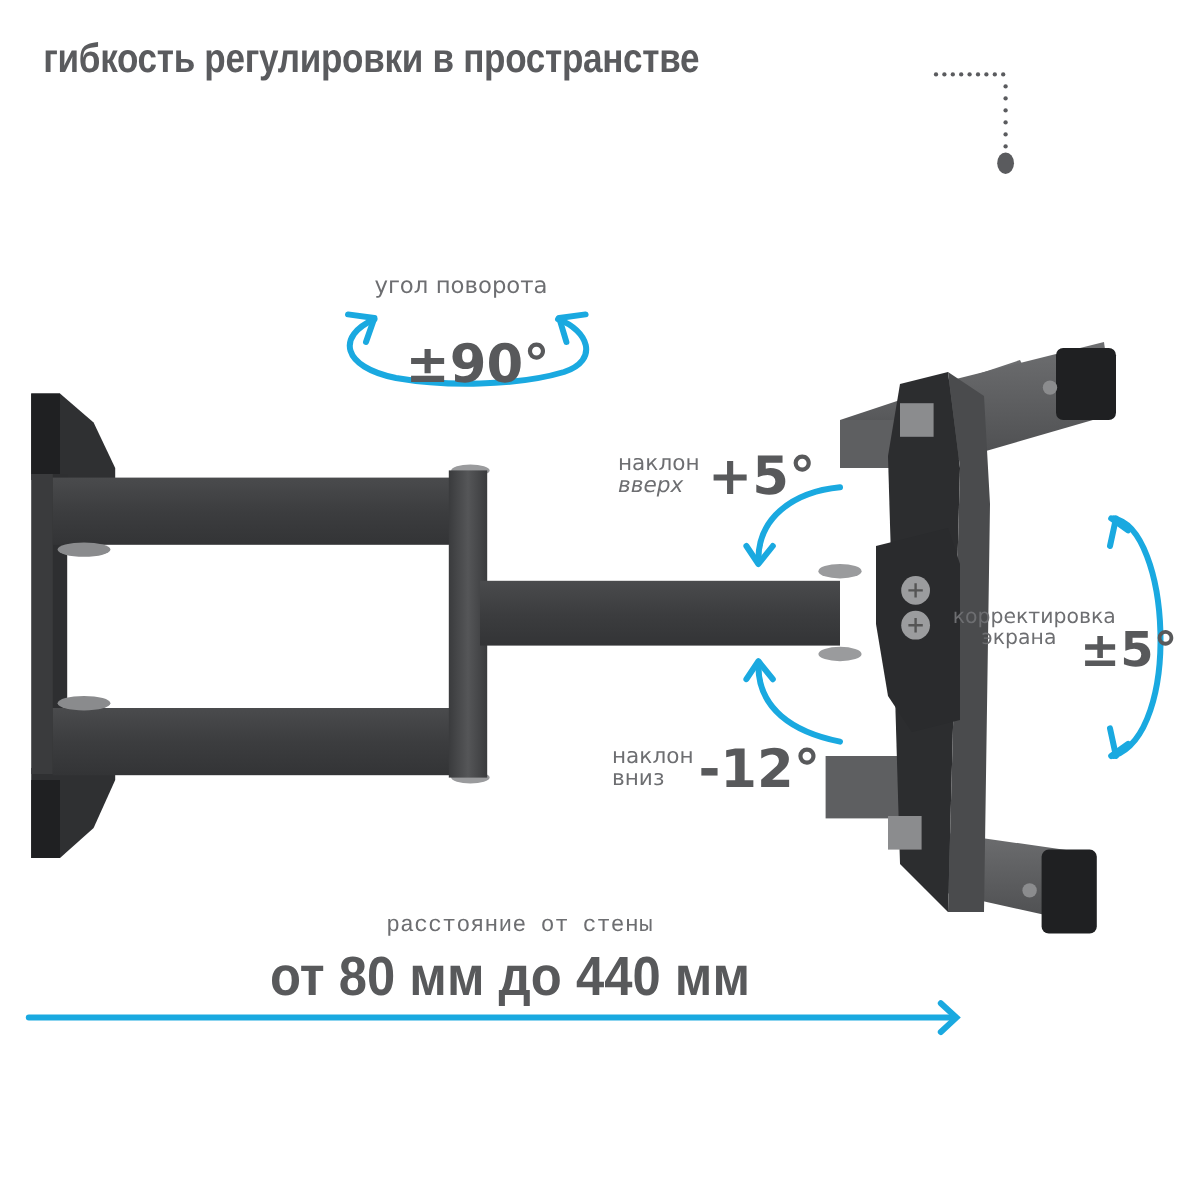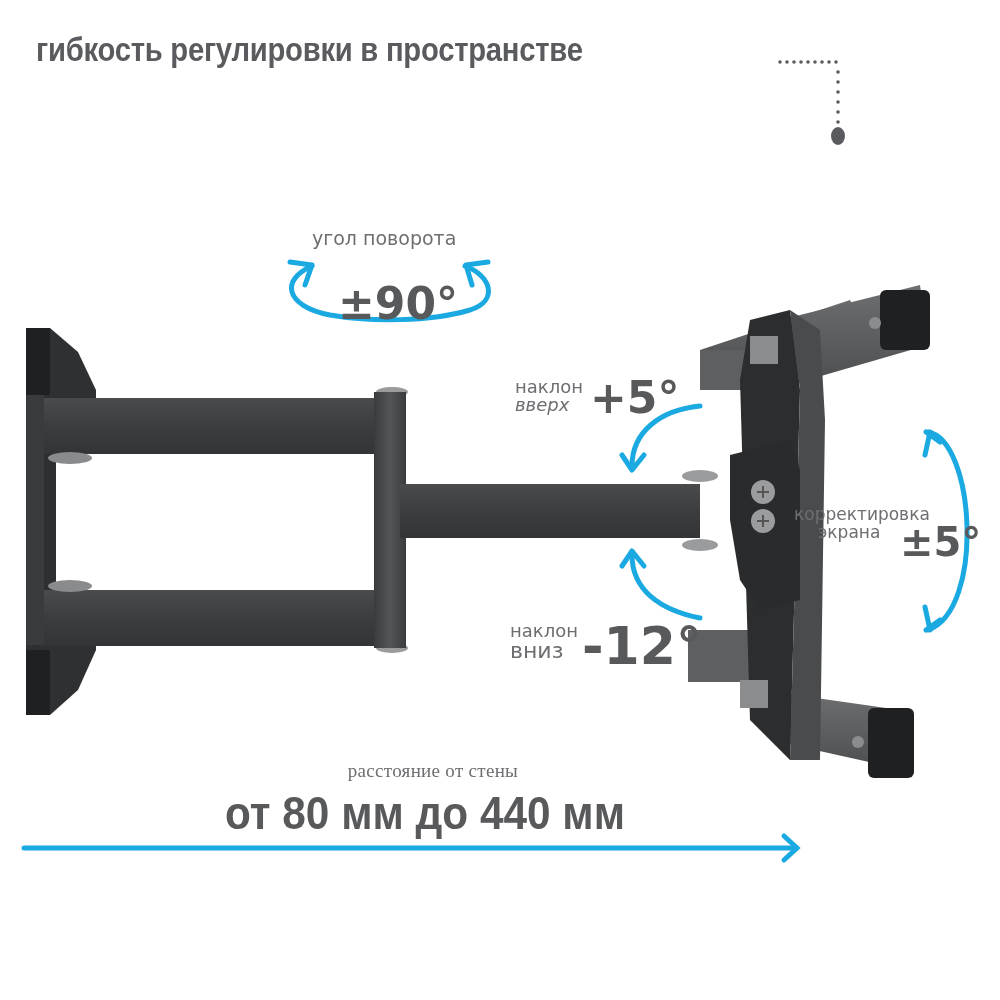--- a/index.html
+++ b/index.html
@@ -10,21 +10,21 @@
            color: #5a5b5e; white-space: nowrap; transform: scaleX(0.86); transform-origin: left top; }
   .small { font-family: "DejaVu Sans", sans-serif; font-weight: normal; color: #6d6e71;
            white-space: nowrap; line-height: 1; }
   .big { font-family: "DejaVu Sans", sans-serif; font-weight: bold; color: #58595b;
          white-space: nowrap; line-height: 1; }
   svg.layer { position: absolute; left: 0; top: 0; }
   .dist-main { left: 0; width: 850px; top: 786px; text-align: center; font-size: 46px;
                font-family: "Liberation Sans", sans-serif; font-weight: bold; color: #58595b;
                transform: scaleX(0.92); transform-origin: center top; }
   .dist-label { left: 0; width: 866px; top: 760px; text-align: center; font-size: 19px;
-                font-family: Liberation Serif, serif; color: #6d6e71; letter-spacing: 0.3px; }
+                font-family: Liberation Mono, monospace; color: #6d6e71; letter-spacing: 0.3px; }
 </style>
 </head>
 <body>
 
 <div class="abs title">гибкость регулировки в пространстве</div>
 
 <svg class="layer" width="1000" height="1000">
   <g fill="#5a5b5e">
     <circle cx="780" cy="62" r="1.8"></circle>
       <circle cx="787" cy="62" r="1.8"></circle>
@@ -145,21 +145,21 @@
 </svg>
 
 <div class="abs small" style="left:312px; top:229px; font-size:19px;">угол поворота</div>
 <div class="abs big" style="left:338px; top:260px; font-size:44px;margin-top:22px;">±90°</div>
 
 <div class="abs small" style="left:515px; top:378px; font-size:18px;">наклон</div>
 <div class="abs small" style="left:515px; top:396px; font-size:18px;font-style:italic;">вверх</div>
 <div class="abs big" style="left:590px; top:376px; font-size:44px;">+5°</div>
 
 <div class="abs small" style="left:510px; top:622px; font-size:18px;">наклон</div>
-<div class="abs small" style="left:510px; top:640px; font-size:22px;">вниз</div>
-<div class="abs big" style="left:582px; top:620px; font-size:52px;">-12°</div>
+<div class="abs small" style="left:510px; top:640px; font-size:18px;">вниз</div>
+<div class="abs big" style="left:582px; top:620px; font-size:44px;">-12°</div>
 
 <div class="abs small" style="left:794px; top:506px; font-size:17px;">корректировка</div>
 <div class="abs small" style="left:818px; top:524px; font-size:17px;">экрана</div>
 <div class="abs big" style="left:900px; top:522px; font-size:40px;">±5°</div>
 
 <div class="abs dist-label">расстояние от стены</div>
 <div class="abs dist-main">от 80 мм до 440 мм</div>
 
 </body></html>

